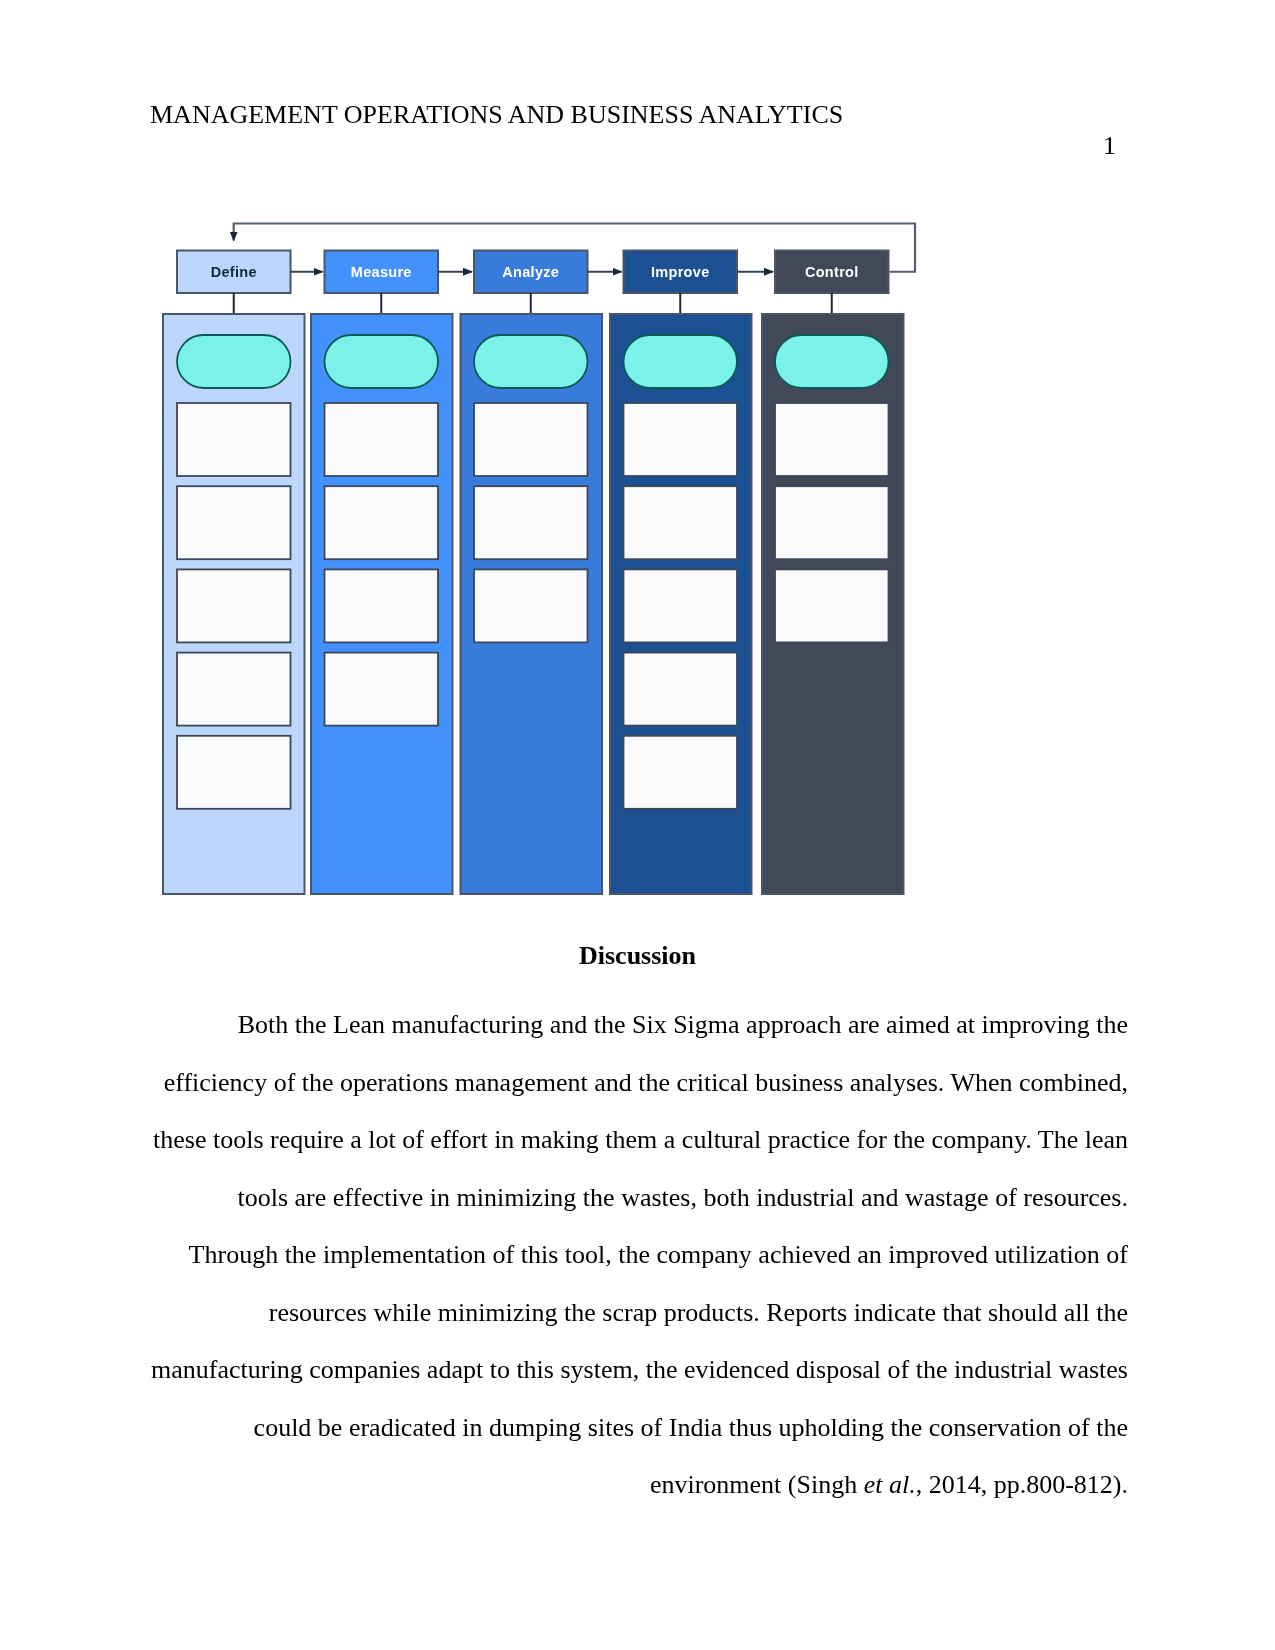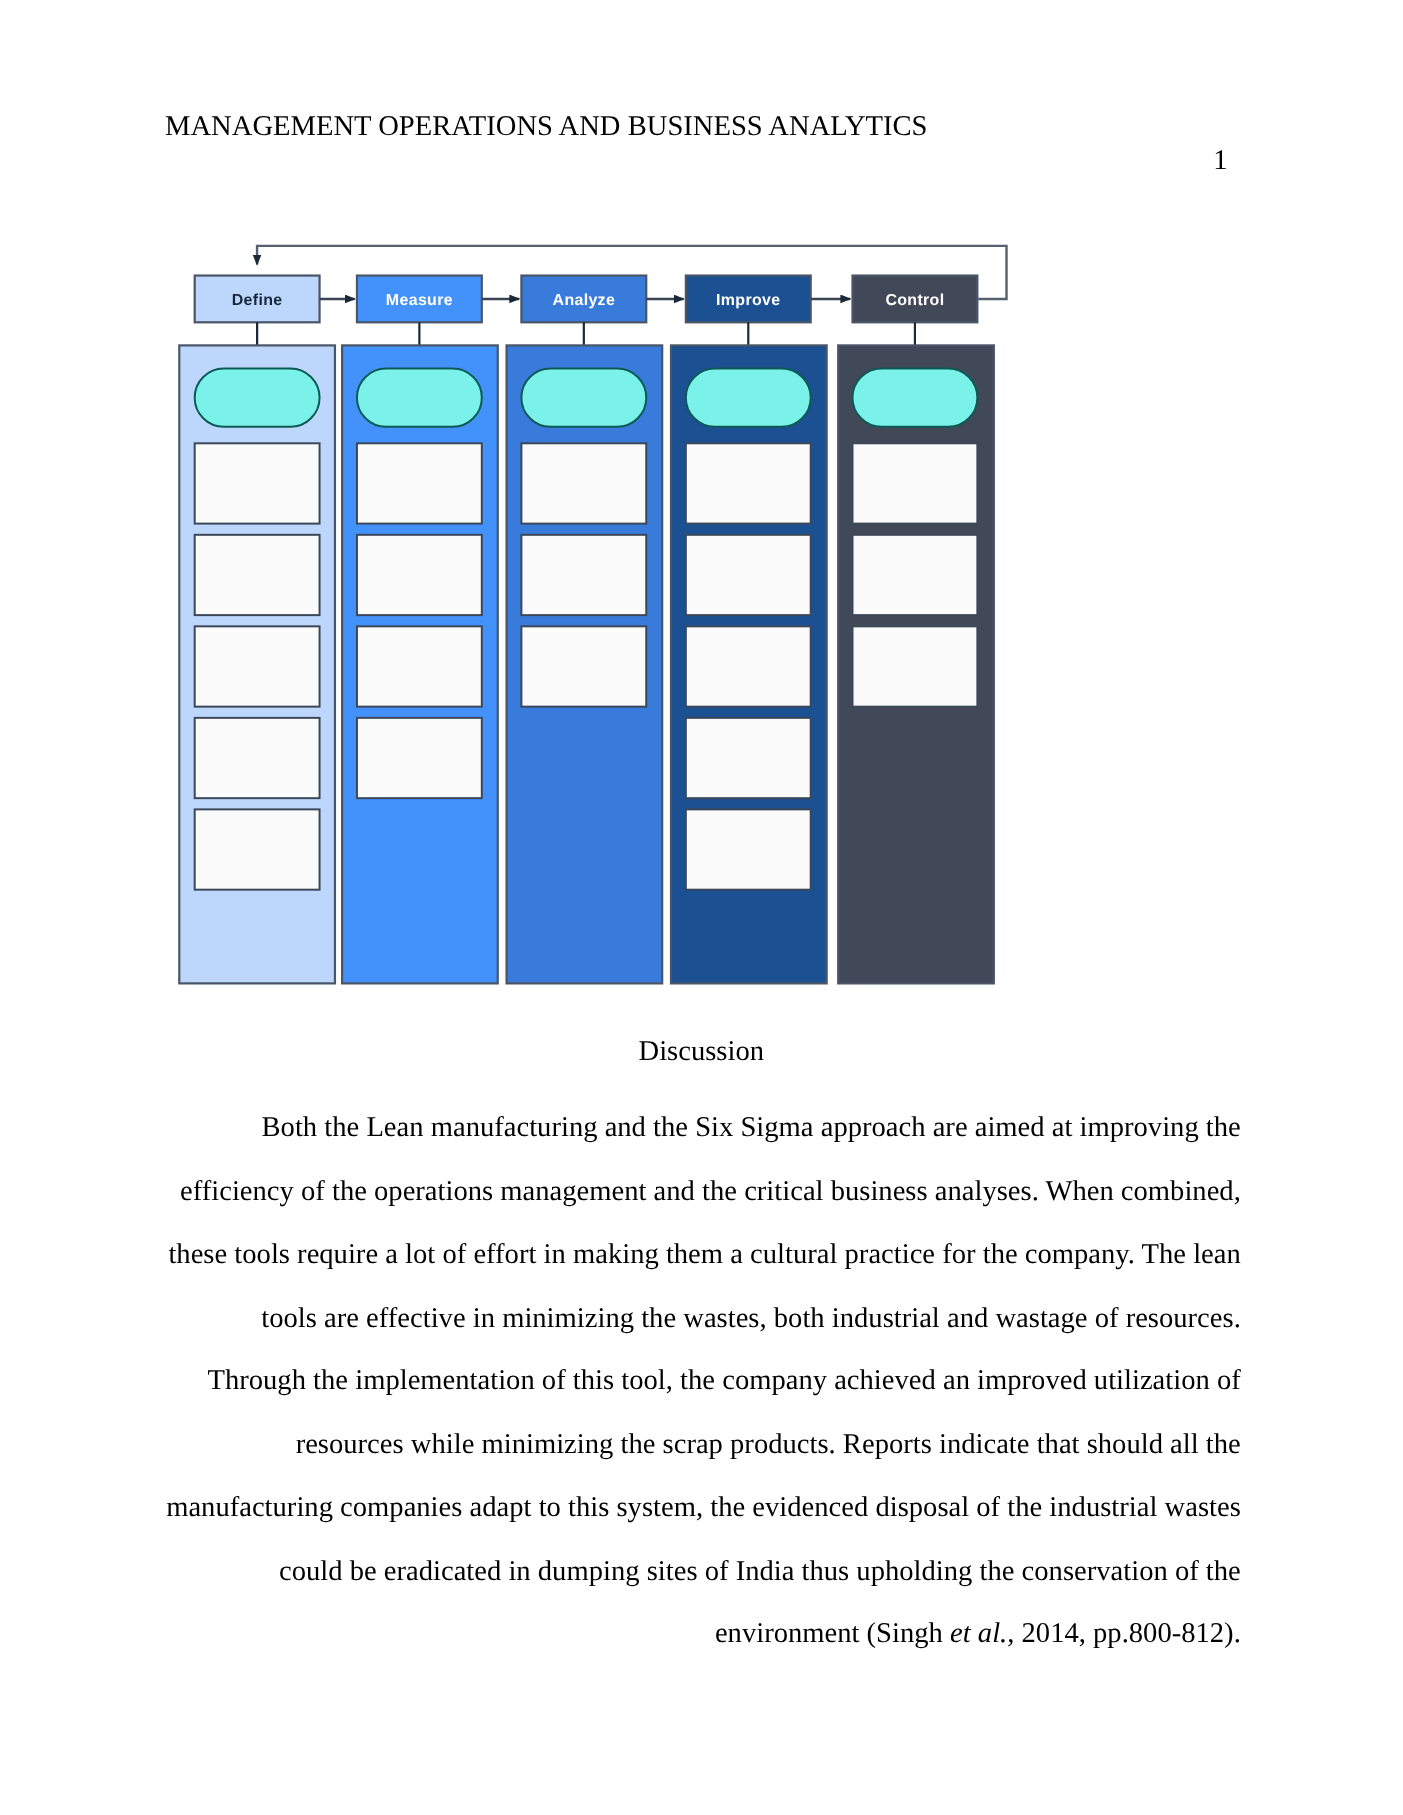--- a/index.html
+++ b/index.html
@@ -21,21 +21,21 @@
     position:absolute; left:1103px; top:131px;
     font-size:26px; line-height:30px;
   }
 
   
   .diagram { position:absolute; left:0; top:0; width:1078px; height:1650px;margin-top:21px; }
 
   
   .section-title {
     position:absolute; left:150px; top:941px; width:975px;
-    text-align:center; font-weight:normal; font-size:26px; line-height:29px;
+    text-align:center; font-weight:bold; font-size:26px; line-height:29px;
   }
   .bodytext {
     position:absolute; left:150px; top:996px; width:978px;
     font-size:26px; line-height:57.5px; text-align:right;
   }
   .bodytext p { margin:0; text-indent:77px; }
   .it { font-style:italic; }
 </style>
 </head>
 <body>

